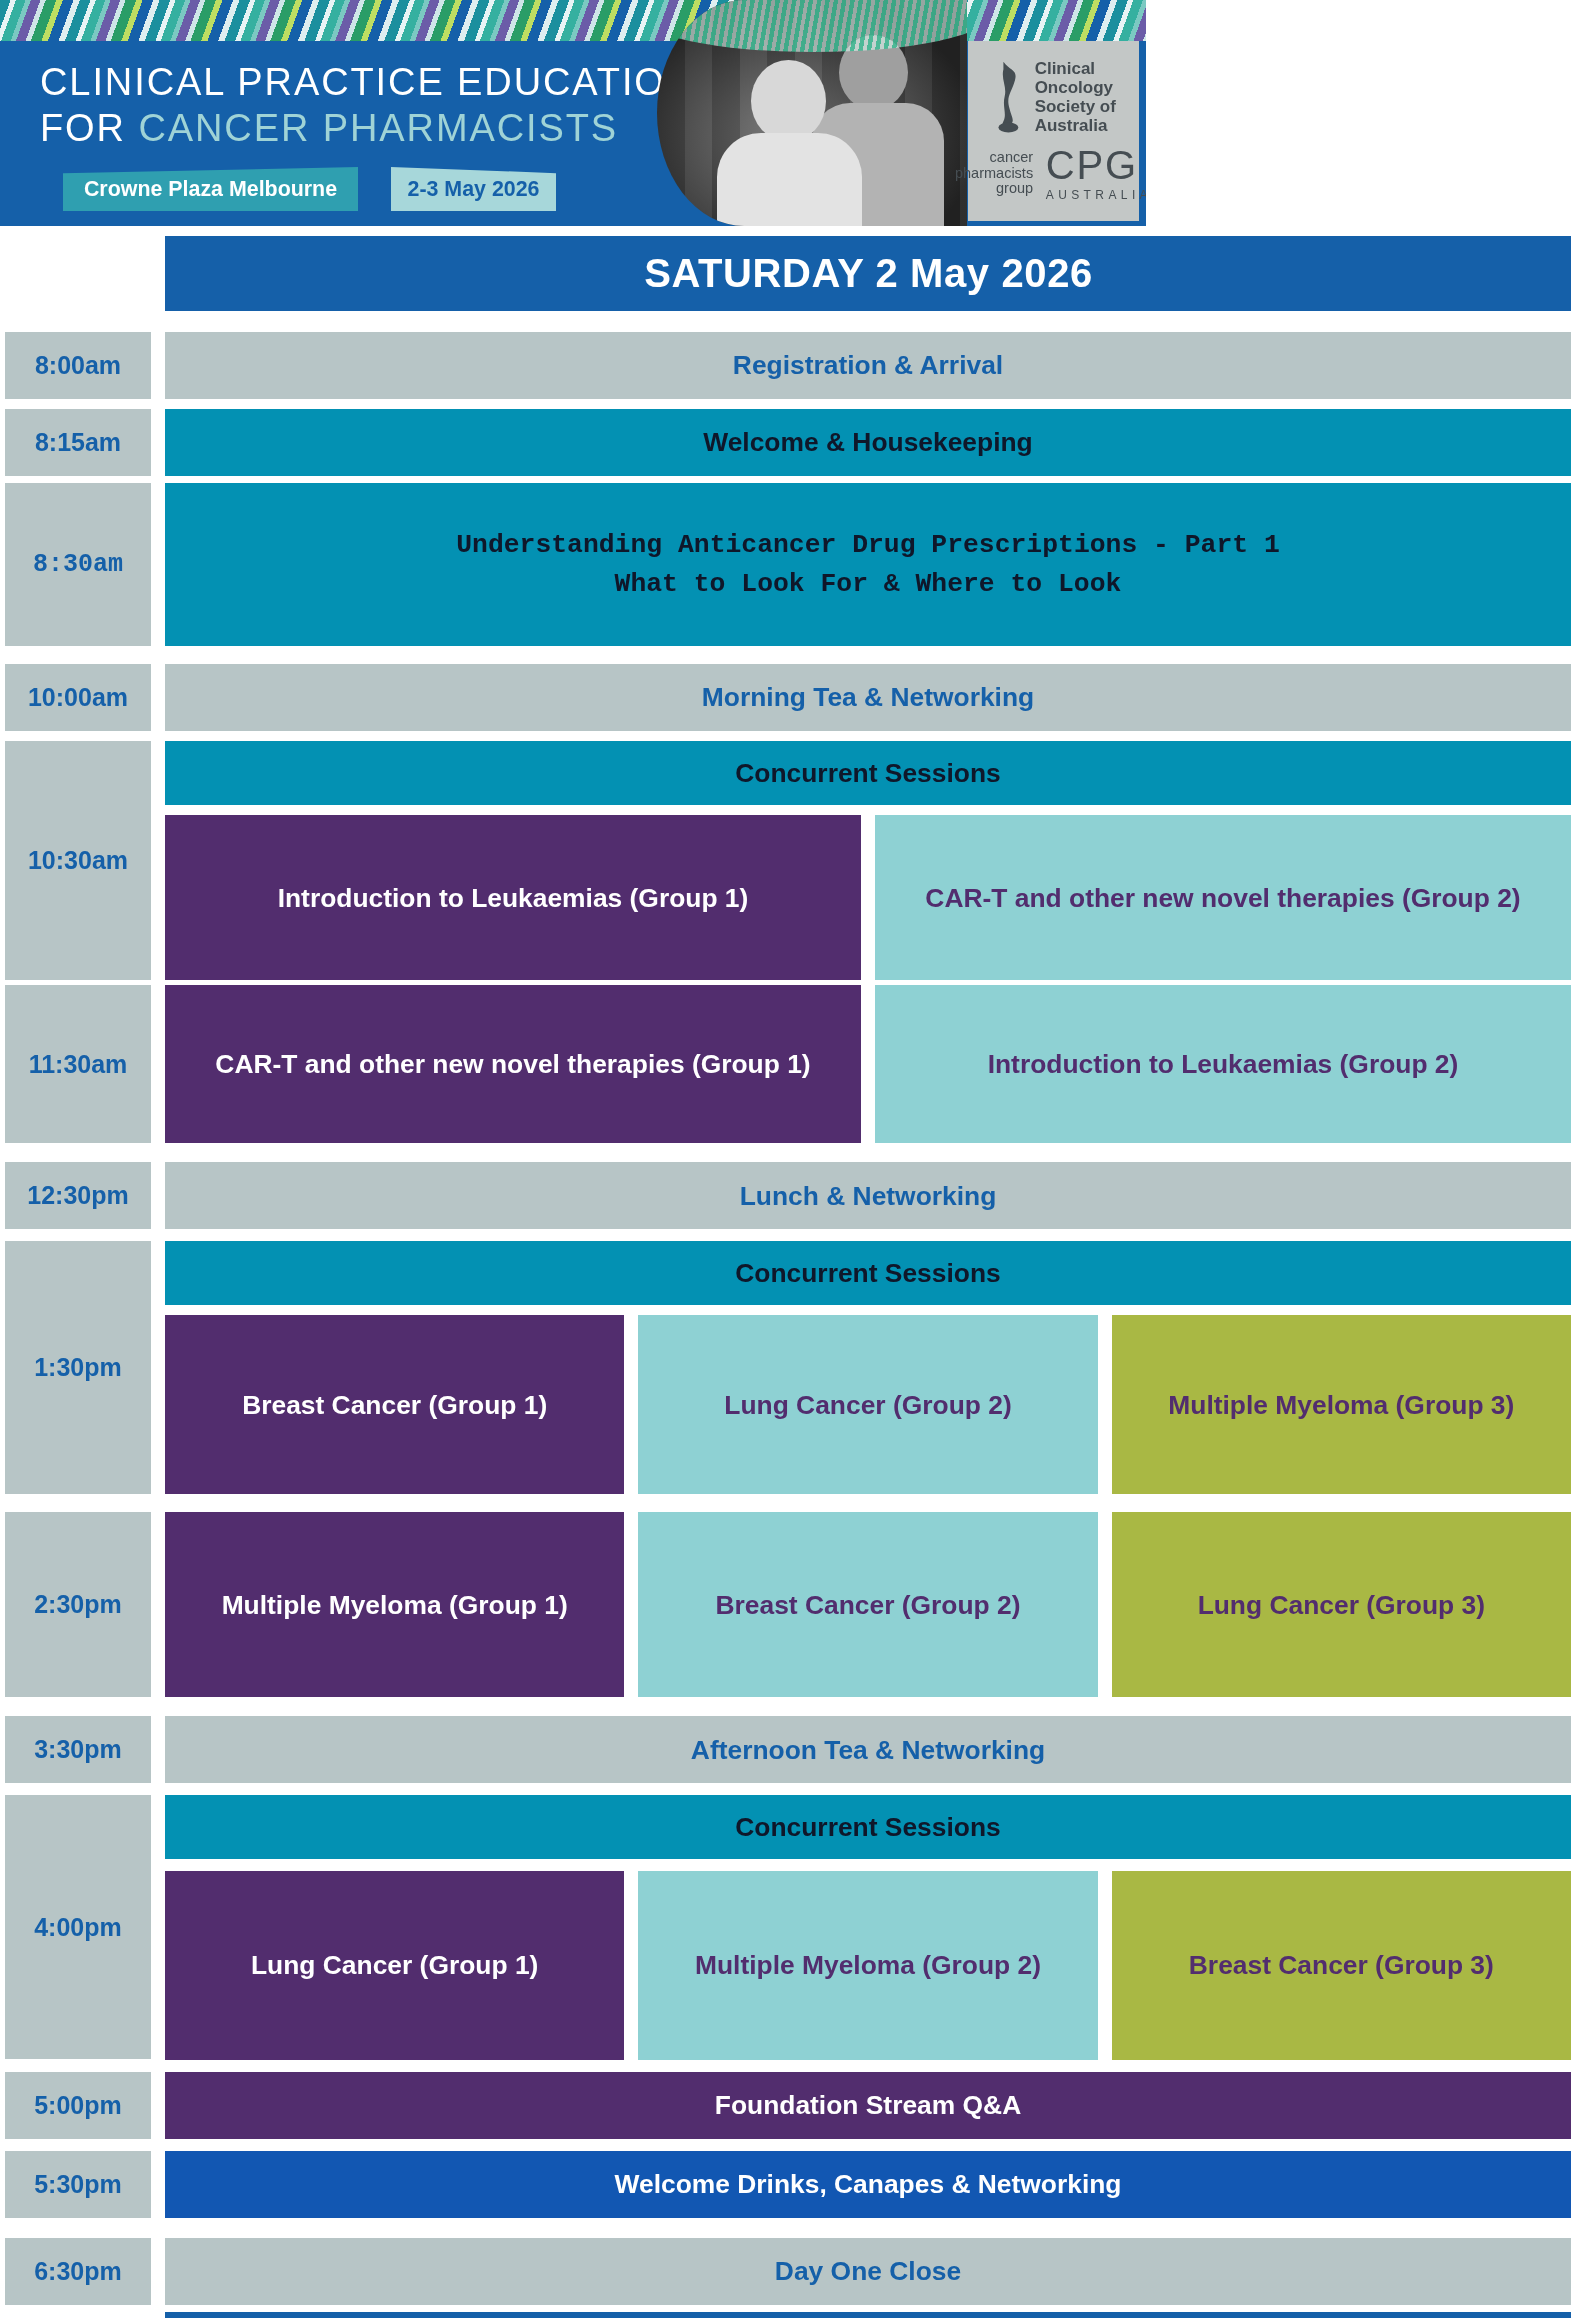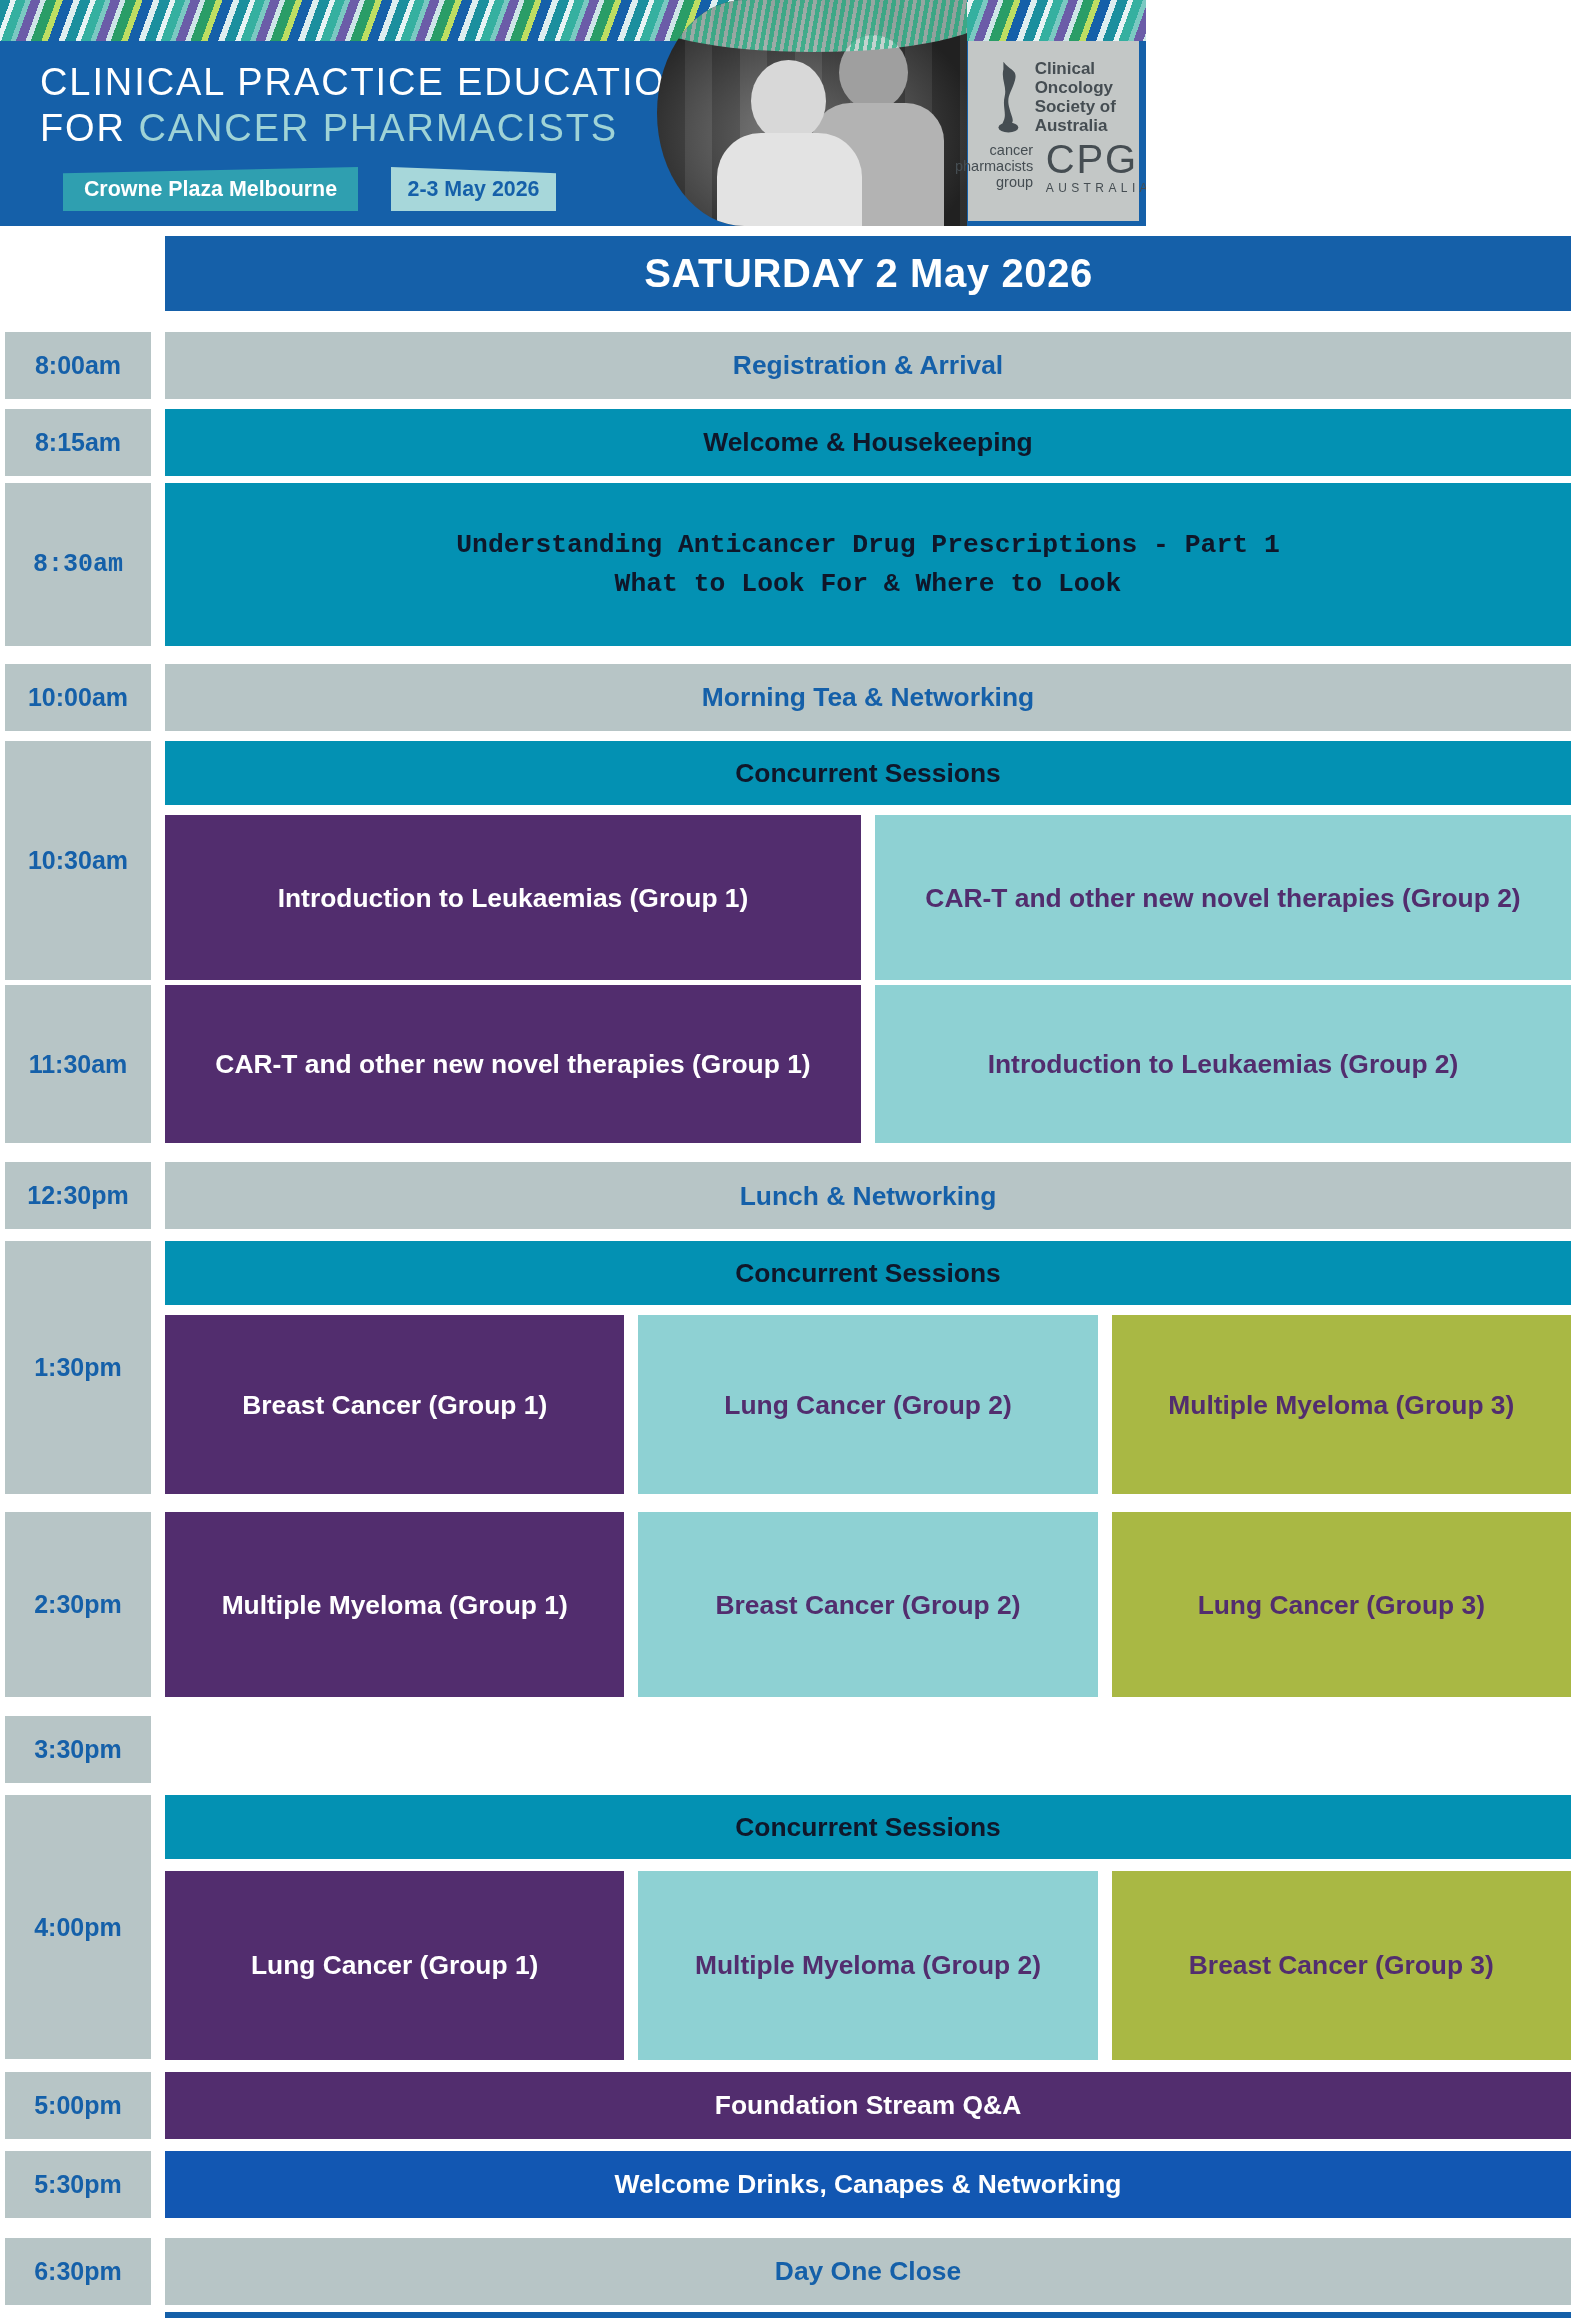--- a/index.html
+++ b/index.html
@@ -32,21 +32,21 @@
     border-top-left-radius:45% 80%; border-bottom-left-radius:45% 80%; overflow:hidden; }
   .swirl { position:absolute; left:-19px; top:-22.6px; width:352px; height:75px; border-radius:0 0 50% 50%;
     background:repeating-linear-gradient(100deg, rgba(64,189,150,.85) 0 4.4px, rgba(220,245,238,.6) 4.4px 8.2px); }
   .sil { position:absolute; background:#cfcfcf; }
   .sil.head1 { left:94px; top:60px; width:75px; height:82px; border-radius:50%; background:#d8d8d8; }
   .sil.body1 { left:60px; top:133px; width:145px; height:101px; border-radius:44px 44px 0 0; background:#e3e3e3; }
   .sil.head2 { left:182px; top:35px; width:69px; height:75px; border-radius:50%; background:#9f9f9f; }
   .sil.body2 { left:155px; top:103px; width:132px; height:126px; border-radius:38px 38px 0 0; background:#b3b3b3; }
 
   .logo-box { position:absolute; left:968px; top:41px; width:171px; height:180px; background:#c3c7c6;
-    display:flex; flex-direction:column; padding:17.6px 10px 15px 10px; color:#454d52; }
+    display:flex; flex-direction:column; justify-content:space-between; padding:17.6px 10px 15px 10px; color:#454d52; }
   .cosa { display:flex; align-items:center; justify-content:center; gap:7.5px; }
   .cosa-icon svg { display:block; }
   .cosa-text { font-size:17px; font-weight:bold; line-height:1.12; }
   .cpg { display:flex; align-items:center; justify-content:center; }
   .cpg-left { font-size:14.5px; text-align:right; line-height:1.1; }
   .cpg-bar { width:2.5px; height:65px; background:#454d52; margin:0 6.3px; }
   .cpg-name { font-size:40px; font-weight:300; letter-spacing:1.9px; line-height:1; }
   .cpg-country { font-size:12px; letter-spacing:4.4px; margin-top:2.5px; }
 
   .header-right { position:absolute; left:1146px; top:0; right:0; height:236px; background:#fff; }
@@ -242,20 +242,27 @@
             <div>Breast Cancer (Group 2)</div>
           </div>
           <div class="cell c-olive">
             <div>Lung Cancer (Group 3)</div>
           </div>
         </div>
       </div>
     </div>
     <div class="row" style="margin-top: 19px;">
       <div class="time-cell" style="height: 67px;">3:30pm</div>
+      <div class="row-body">
+        <div class="sessions" style="height: 67px;">
+          <div class="cell c-grey">
+            <div>Afternoon Tea &amp; Networking</div>
+          </div>
+        </div>
+      </div>
     </div>
     <div class="row" style="margin-top: 12px;">
       <div class="time-cell" style="height: 264px;">4:00pm</div>
       <div class="row-body">
         <div class="cell c-teal concurrent" style="height: 64px;">Concurrent Sessions</div>
         <div class="sessions" style="height: 189px; margin-top: 11.3px;">
           <div class="cell c-purple">
             <div>Lung Cancer (Group 1)</div>
           </div>
           <div class="cell c-lightteal">

